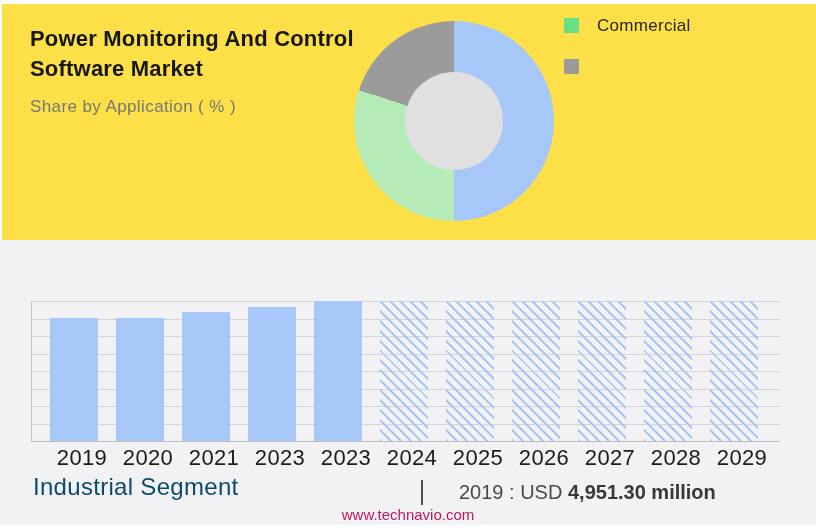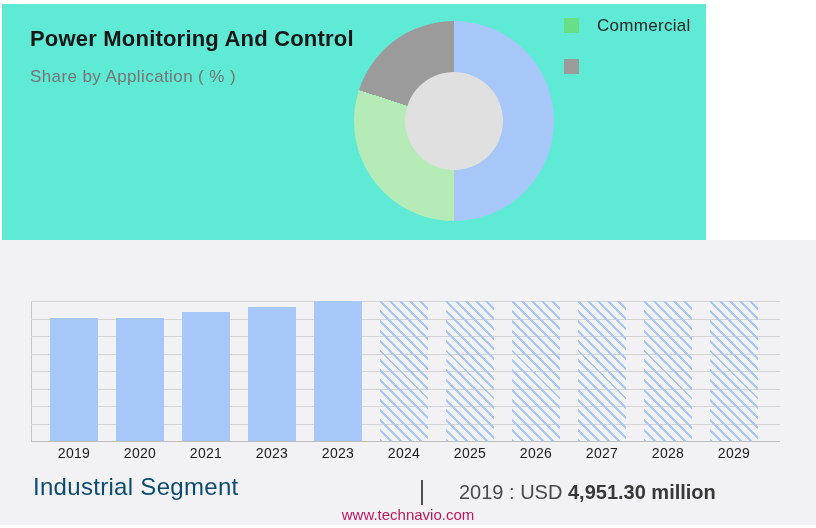--- a/index.html
+++ b/index.html
@@ -3,22 +3,22 @@
 <meta charset="utf-8">
 <style>
   html,body{margin:0;padding:0;}
   body{
     width:816px;height:528px;position:relative;overflow:hidden;
     background:#ffffff;
     font-family:"Liberation Sans", sans-serif;
   }
   
   .top-panel{
-    position:absolute;top:4px;left:2px;width:704px;height:236px;
-    background:#5eead4;
+    position:absolute;top:4px;left:2px;width:814px;height:236px;
+    background:#fde047;
   }
   .title-block{position:absolute;left:28px;top:20px;width:330px;}
   .title{
     font-size:22px;font-weight:700;color:#171717;line-height:30px;
     letter-spacing:0.2px;
   }
   .subtitle{
     font-size:17px;font-weight:400;color:#767676;line-height:26px;
     margin-top:10px;letter-spacing:0.4px;
   }
@@ -46,22 +46,22 @@
   .gridline.axis{background:#bdbdbd;}
   .y-axis{position:absolute;left:0;top:0;width:1px;height:140px;background:#c6c6c6;}
   .bar{position:absolute;bottom:0;width:48px;}
   .bar.solid{background:#a7c7f8;}
   .bar.hatched{
     background:repeating-linear-gradient(45deg,
       #a7c7f8 0px, #a7c7f8 2px, rgba(0,0,0,0) 2px, rgba(0,0,0,0) 7px);
   }
   .x-labels{position:absolute;left:0;top:205px;width:816px;height:20px;}
   .x-label{
-    position:absolute;width:66px;text-align:center;
-    font-size:14px;color:#1c1c1c;letter-spacing:0.3px;
+    position:absolute;width:66px;text-align:right;
+    font-size:22px;color:#1c1c1c;letter-spacing:0.3px;
   }
   
   .segment-label{
     position:absolute;left:33px;top:233px;
     font-size:24px;color:#0c4a6e;letter-spacing:0.3px;
   }
   .footer-divider{
     position:absolute;left:421px;top:240px;width:2px;height:25px;background:#4f4f4f;
   }
   .footer-value{position:absolute;left:459px;top:241px;font-size:20px;color:#4a4a4a;}
@@ -71,20 +71,21 @@
     font-size:15px;color:#be185d;
   }
 </style>
 </head>
 <body>
 
 <div class="top-panel">
   <div class="title-block">
     <div class="title">
       <div>Power Monitoring And Control</div>
+      <div>Software Market</div>
     </div>
     <div class="subtitle">Share by Application ( % )</div>
   </div>
 
   <div class="donut" id="donut" style="background: conic-gradient(rgb(167, 199, 248) 0%, rgb(167, 199, 248) 50%, rgb(181, 235, 182) 50%, rgb(181, 235, 182) 80%, rgb(155, 155, 155) 80%, rgb(155, 155, 155) 100%);">
     <div class="donut-hole"></div>
   </div>
 
   <div class="legend" id="legend">
       <div class="legend-row">

